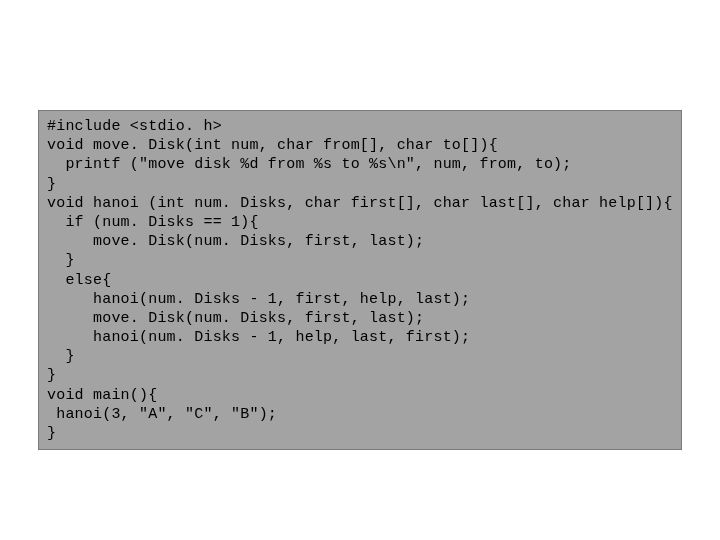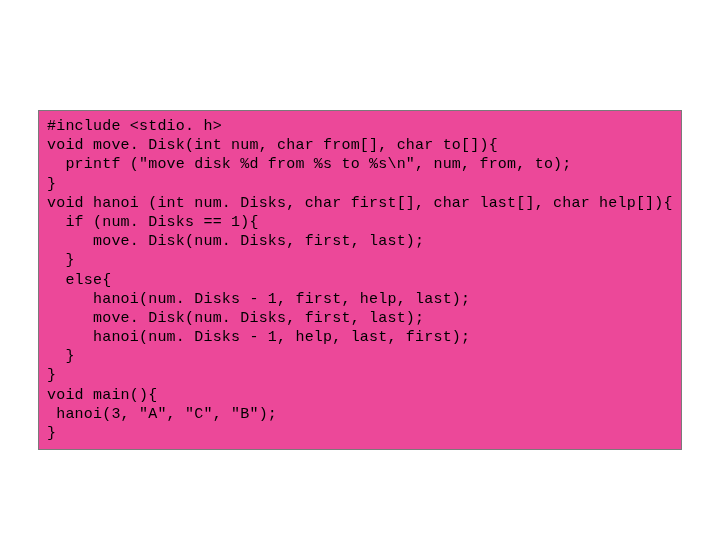--- a/index.html
+++ b/index.html
@@ -9,21 +9,21 @@
     height: 540px;
     background: #ffffff;
     overflow: hidden;
   }
   .code-box {
     position: absolute;
     left: 38px;
     top: 110px;
     width: 644px;
     border: 1px solid #7a7a7a;
-    background: #ec4899;
+    background: #a3a3a3;
     padding: 6px 8px 6px 8px;
     box-sizing: border-box;
   }
   pre.code {
     margin: 0;
     font-family: "Courier New", Courier, monospace;
     font-size: 15px;
     line-height: 1.28;
     color: #000000;
     white-space: pre;

